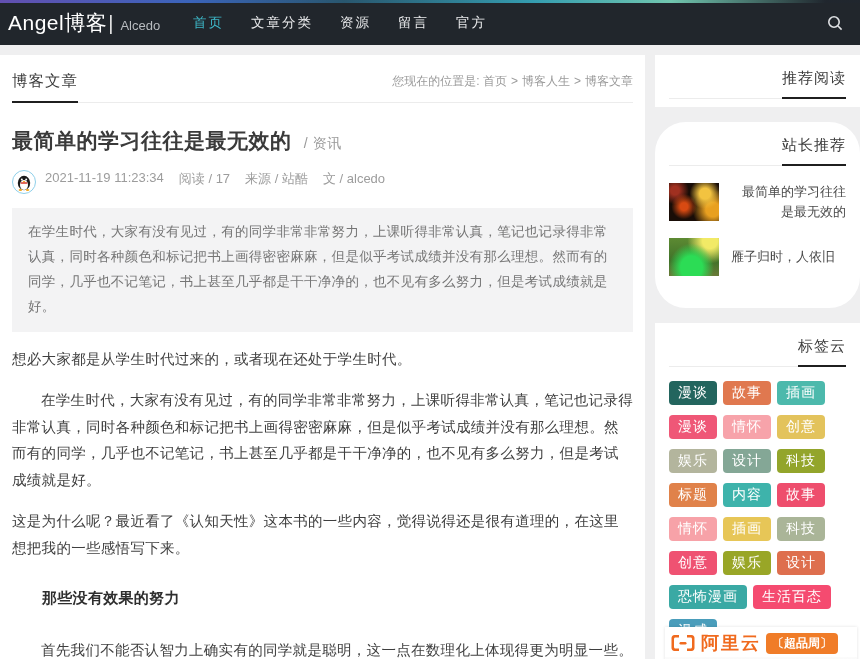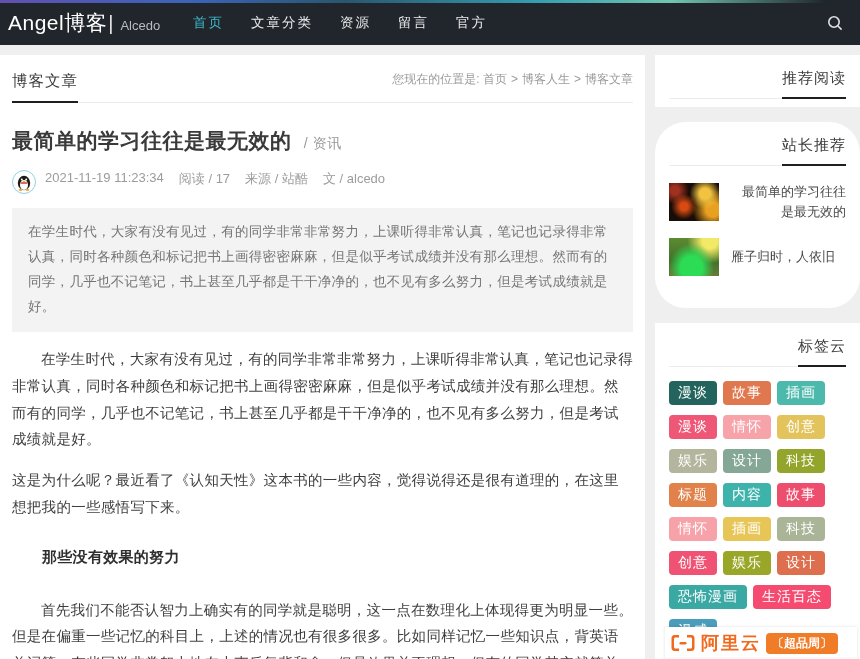--- a/index.html
+++ b/index.html
@@ -16,21 +16,21 @@
   .logo-sub { font-size:13px; color:#b9bcc0; margin-left:7px; }
   .nav-menu { display:flex; align-items:center; gap:27px; margin-left:8px; }
   .nav-item { color:#e9eaec; font-size:13.5px; letter-spacing:2px; text-decoration:none; cursor:pointer; }
   .nav-item.active { color:#3db6c6; }
   .nav-search { margin-left:auto; margin-right:16px; cursor:pointer; display:flex; align-items:center; }
 
   
   .page { display:flex; gap:10px; padding-top:10px; align-items:stretch; height:614px; }
   .main-card { width:645px; background:#fff; padding:0 12px 30px 12px; }
 
-  .section-head { display:flex; justify-content:space-between; align-items:flex-start;
+  .section-head { display:flex; justify-content:space-between; align-items:center;
     border-bottom:1px solid #ececec; padding-top:16px; }
   .section-title { display:inline-block; font-size:15.5px; font-weight:400; color:#3c3c3c;
     border-bottom:2px solid #1f1f1f; padding-bottom:9px; margin-bottom:-1px; letter-spacing:1px; }
   .breadcrumb { font-size:12px; color:#9a9a9a; padding-bottom:10px; }
   .breadcrumb a { color:#9a9a9a; text-decoration:none; cursor:pointer; }
   .crumb-sep { margin:0 4px; }
 
   .article-title { margin-top:24px; font-size:21px; font-weight:600; color:#3a3a3a; letter-spacing:.5px; }
   .article-cat { font-size:14px; font-weight:400; color:#999; margin-left:6px; }
 
@@ -147,20 +147,21 @@
       </span>
       <span class="meta-part">2021-11-19 11:23:34</span>
       <span class="meta-part">阅读 / 17</span>
       <span class="meta-part">来源 / 站酷</span>
       <span class="meta-part">文 / alcedo</span>
     </div>
 
     <blockquote class="quote">在学生时代，大家有没有见过，有的同学非常非常努力，上课听得非常认真，笔记也记录得非常认真，同时各种颜色和标记把书上画得密密麻麻，但是似乎考试成绩并没有那么理想。然而有的同学，几乎也不记笔记，书上甚至几乎都是干干净净的，也不见有多么努力，但是考试成绩就是好。</blockquote>
 
     <div class="article-body" id="article-body">
+        <p>想必大家都是从学生时代过来的，或者现在还处于学生时代。</p>
         <p class="indent">在学生时代，大家有没有见过，有的同学非常非常努力，上课听得非常认真，笔记也记录得非常认真，同时各种颜色和标记把书上画得密密麻麻，但是似乎考试成绩并没有那么理想。然而有的同学，几乎也不记笔记，书上甚至几乎都是干干净净的，也不见有多么努力，但是考试成绩就是好。</p>
         <p>这是为什么呢？最近看了《认知天性》这本书的一些内容，觉得说得还是很有道理的，在这里想把我的一些感悟写下来。</p>
         <h3 class="body-heading">那些没有效果的努力</h3>
         <p class="indent">首先我们不能否认智力上确实有的同学就是聪明，这一点在数理化上体现得更为明显一些。但是在偏重一些记忆的科目上，上述的情况也有很多很多。比如同样记忆一些知识点，背英语单词等，有些同学非常努力地在大声反复背和念，但是效果并不理想，但有的同学其实就简单看几遍，然后后面就记得很牢。</p>
       </div>
   </main>
 
   <aside class="sidebar">
 
     <section class="card card-recommend">

